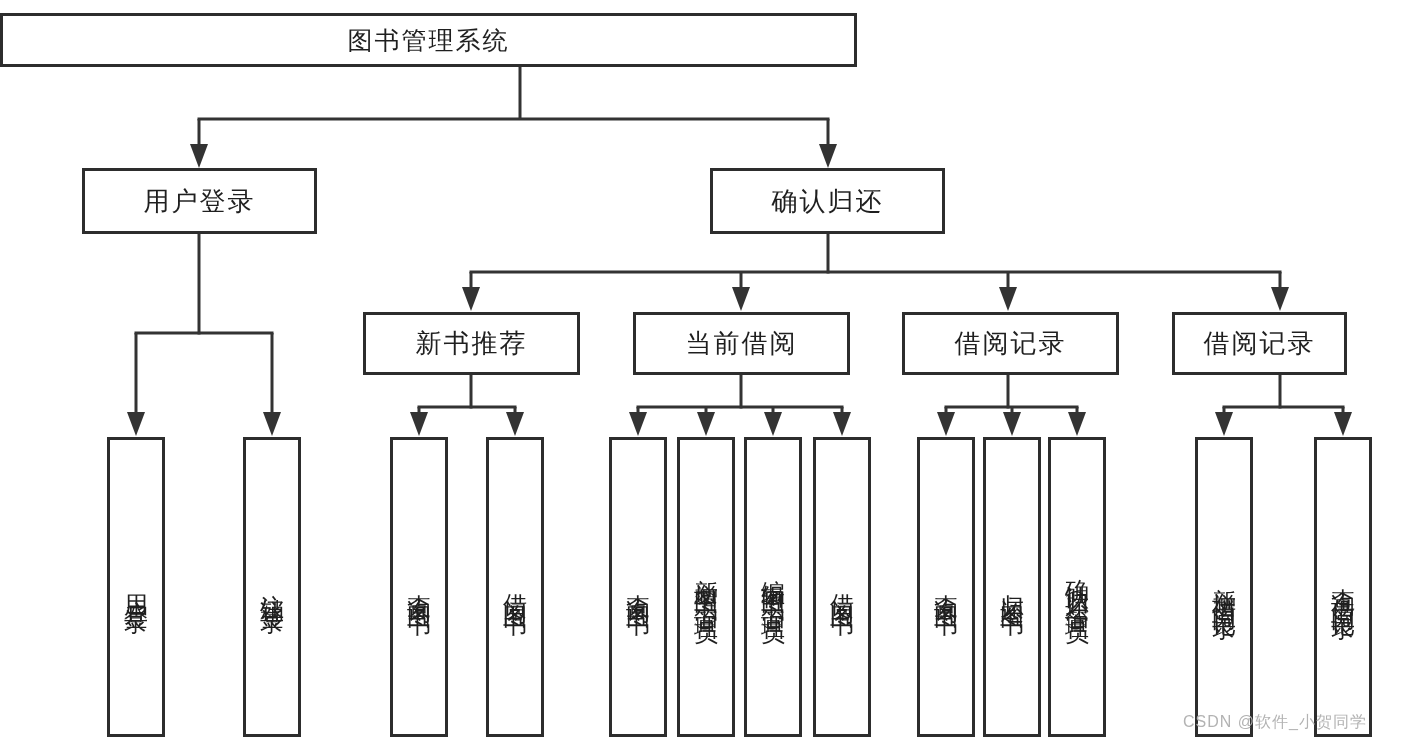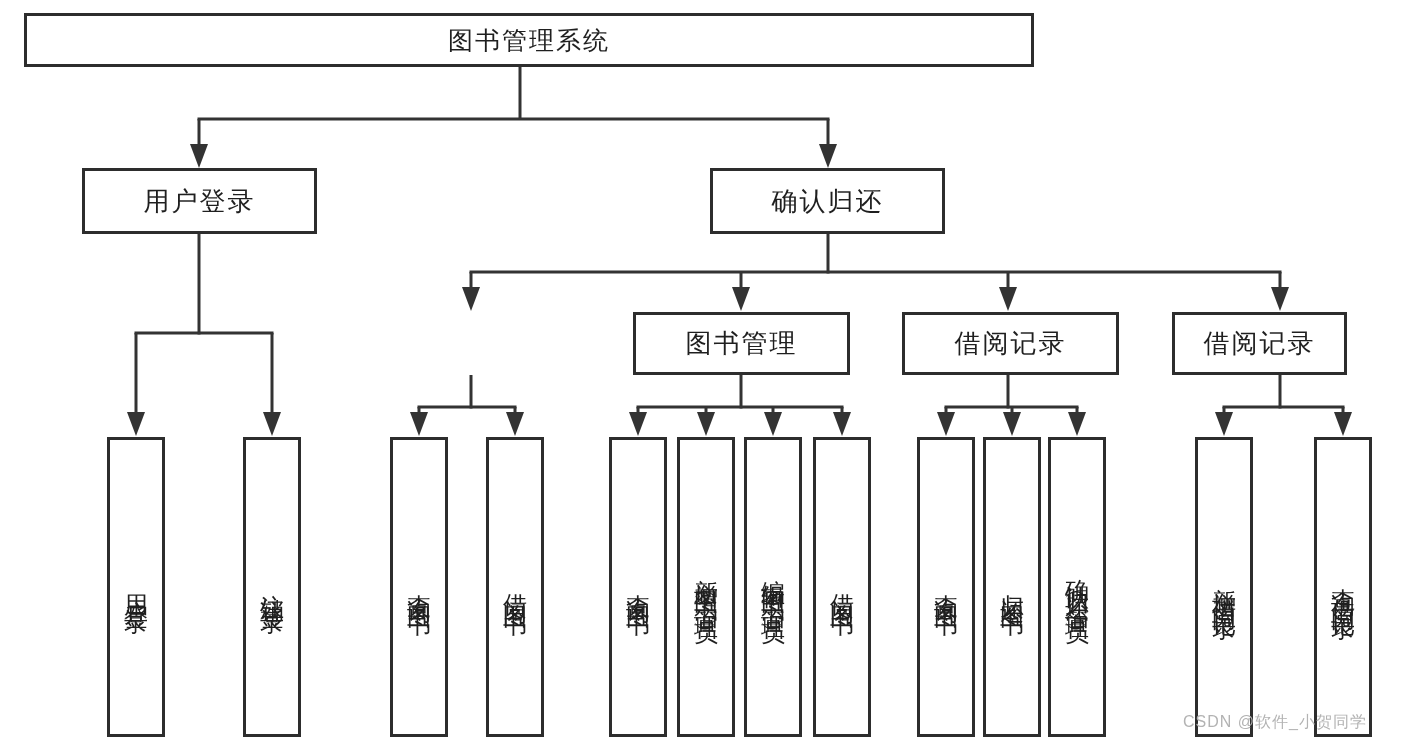--- a/index.html
+++ b/index.html
@@ -133,26 +133,27 @@
       <path d="M764 412 L782 412 L773 436 Z"></path>
       <path d="M833 412 L851 412 L842 436 Z"></path>
       <path d="M937 412 L955 412 L946 436 Z"></path>
       <path d="M1003 412 L1021 412 L1012 436 Z"></path>
       <path d="M1068 412 L1086 412 L1077 436 Z"></path>
       <path d="M1215 412 L1233 412 L1224 436 Z"></path>
       <path d="M1334 412 L1352 412 L1343 436 Z"></path>
     </g>
   </svg>
 
-  <div class="node title" style="left:24px;top:13px;width:1010px;height:54px">图书管理系统</div>
+  <div class="node title" style="left:0;top:13px;width:857px;height:54px">图书管理系统</div>
 
   <div class="node" style="left:82px;top:168px;width:235px;height:66px">用户登录</div>
   <div class="node" style="left:710px;top:168px;width:235px;height:66px">确认归还</div>
 
-  <div class="node" style="left:633px;top:312px;width:217px;height:63px">图书管理</div>
+  <div class="node" style="left:363px;top:312px;width:217px;height:63px">新书推荐</div>
+  <div class="node" style="left:633px;top:312px;width:217px;height:63px">当前借阅</div>
   <div class="node" style="left:902px;top:312px;width:217px;height:63px">借阅记录</div>
   <div class="node" style="left:1172px;top:312px;width:175px;height:63px">借阅记录</div>
 
   <div class="node leaf" style="left:107px;top:437px;width:58px;height:300px">用户登录</div>
   <div class="node leaf" style="left:243px;top:437px;width:58px;height:300px">注销登录</div>
 
   <div class="node leaf" style="left:390px;top:437px;width:58px;height:300px">查询图书</div>
   <div class="node leaf" style="left:486px;top:437px;width:58px;height:300px">借阅图书</div>
 
   <div class="node leaf" style="left:609px;top:437px;width:58px;height:300px">查询图书</div>

